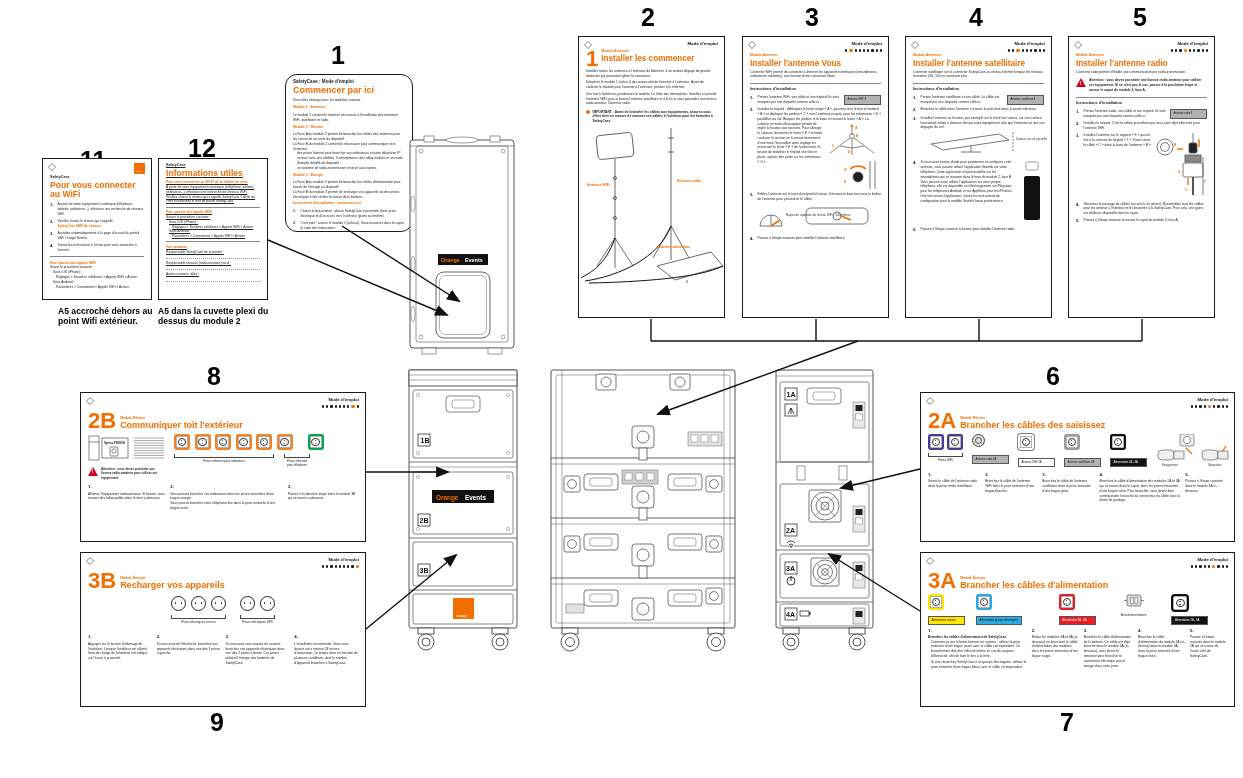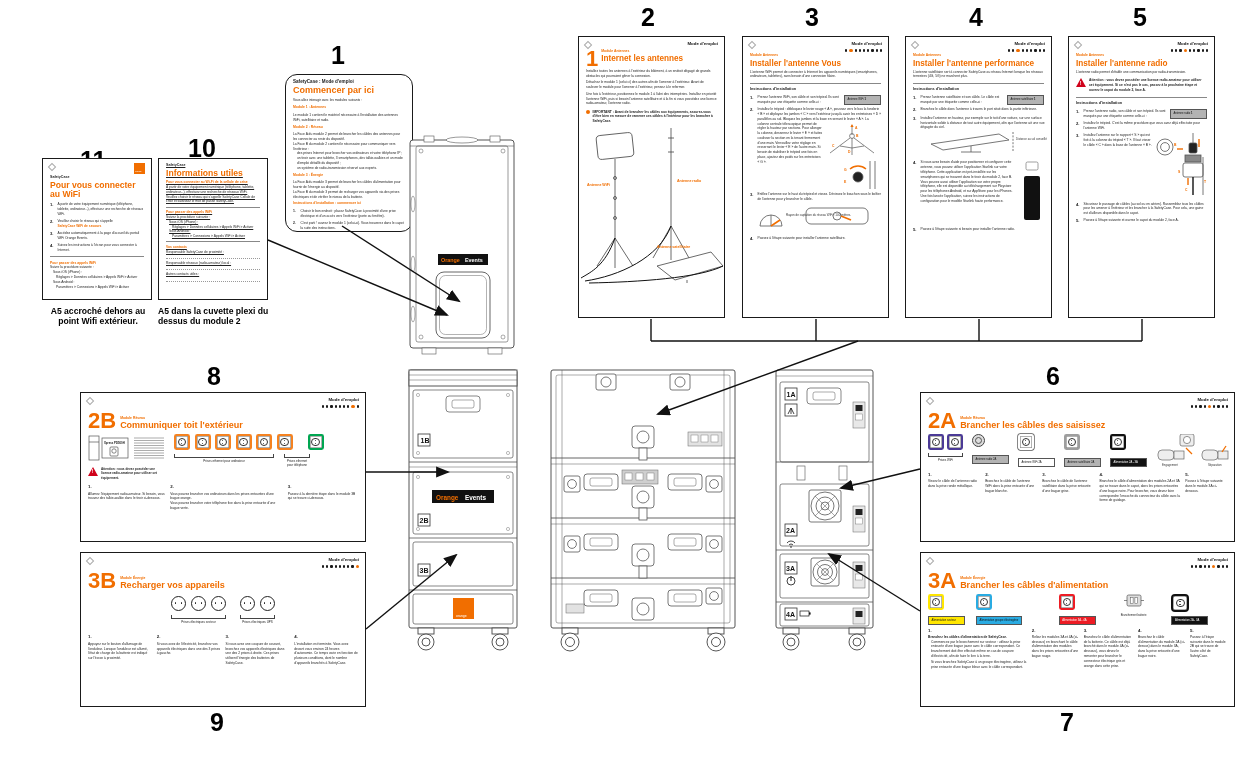--- a/index.html
+++ b/index.html
@@ -61,21 +61,21 @@
 
 <div class="bignum" style="left:331px;top:43px;">1</div>
 <div class="bignum" style="left:641px;top:5px;">2</div>
 <div class="bignum" style="left:805px;top:5px;">3</div>
 <div class="bignum" style="left:969px;top:5px;">4</div>
 <div class="bignum" style="left:1133px;top:5px;">5</div>
 <div class="bignum" style="left:1046px;top:364px;">6</div>
 <div class="bignum" style="left:1060px;top:710px;">7</div>
 <div class="bignum" style="left:207px;top:364px;">8</div>
 <div class="bignum" style="left:210px;top:710px;">9</div>
-<div class="bignum" style="left:188px;top:136px;">10</div>
+<div class="bignum" style="left:188px;top:136px;">12</div>
 <div class="bignum" style="left:80px;top:148px;">11</div>
 
 <div class="card" style="left:285px;top:74px;width:128px;height:158px;border-radius:12px;">
   <div class="pad" style="padding-top:4px;">
     <div style="font-weight:bold;font-size:4.6px;">SafetyCase : Mode d'emploi</div>
     <div class="ctitle" style="font-size:9px;">Commencer par ici</div>
     <div>Vous allez interagir avec les modules suivants :</div>
     <div class="step">
         <span class="modlbl">Module 1 : Antennes</span>
       </div>
@@ -136,21 +136,21 @@
       </div>
     <div class="hr"></div>
     <div class="modlbl">Pour passer des appels WiFi</div>
     <div>Suivre la procédure suivante :</div>
     <div style="padding-left:3px;">Sous iOS (iPhone) :</div>
     <div style="padding-left:6px;">Réglages &gt; Données cellulaires &gt; Appels WiFi &gt; Activer</div>
     <div style="padding-left:3px;">Sous Android :</div>
     <div style="padding-left:6px;">Paramètres &gt; Connexions &gt; Appels WiFi &gt; Activer</div>
   </div>
 </div>
-<div class="a5cap" style="left:42px;top:306px;width:112px;text-align:center;">A5 accroché dehors au point Wifi extérieur.</div>
+<div class="a5cap" style="left:58px;top:306px;width:112px;">A5 accroché dehors au point Wifi extérieur.</div>
 
 <div class="card" style="left:158px;top:158px;width:110px;height:142px;">
   <div class="pad" style="padding-top:4px;text-decoration:underline;">
     <div style="font-weight:bold;font-size:3.6px;">SafetyCase</div>
     <div class="ctitle" style="font-size:8.6px;">Informations utiles</div>
     <div class="modlbl">Pour vous connecter au Wi-Fi de la cellule de crise</div>
     <div>À partir de votre équipement numérique (téléphone, tablette, ordinateur...), effectuez une recherche de réseaux WiFi.</div>
     <div>Veuillez choisir le réseau qui s'appelle SafetyCase Cellule de crise et saisissez le mot de passe SafetyCase.</div>
     <div class="hr" style="margin:2.5px 0;"></div>
     <div class="modlbl">Pour passer des appels WiFi</div>
@@ -173,21 +173,21 @@
 
 <div class="card" style="left:578px;top:36px;width:147px;height:282px;">
   <div class="chead">
     <span class="compass"></span>
     <div class="mode">Mode d'emploi</div>
   </div>
   <div class="pad" style="display:flex;gap:3px;align-items:flex-start;">
     <div class="bigcode">1</div>
     <div>
       <div class="modlbl">Module Antennes</div>
-      <div class="ctitle">Internet les antennes</div>
+      <div class="ctitle">Installer les commencer</div>
     </div>
   </div>
   <div class="pad">
     <div>Installez toutes les antennes à l'extérieur du bâtiment, à un endroit dégagé de grands obstacles qui pourraient gêner la connexion.</div>
     <div style="margin-top:2px;">Détachez le module 1 (celui ci) des autres afin de l'amener à l'extérieur. Avant de soulever le module pour l'amener à l'extérieur, pensez à le refermer.</div>
     <div style="margin-top:2px;">Une fois à l'extérieur, positionnez le module 1 à l'abri des intempéries. Installez en priorité l'antenne WiFi, puis si besoin l'antenne satellitaire et à la fin si vous possédez une licence radio-amateur, l'antenne radio.</div>
     <div class="step" style="margin-top:3.5px;">
       <span style="width:4px;height:4px;border-radius:50%;background:var(--o);flex:none;margin-top:0.5px;"></span>
       <span class="st" style="font-weight:bold;">IMPORTANT : Avant de brancher les câbles aux équipements, assurez-vous d'être bien en mesure de ramener ces câbles à l'intérieur pour les brancher à SafetyCase.</span>
     </div>
@@ -329,21 +329,21 @@
           <i></i>
           <i></i>
           <i></i>
           <i></i>
           <i></i>
         </div>
     </div>
   </div>
   <div class="pad">
     <div class="modlbl">Module Antennes</div>
-    <div class="ctitle">Installer l'antenne performance</div>
+    <div class="ctitle">Installer l'antenne satellitaire</div>
     <div>L'antenne satellitaire sert à connecter SafetyCase au réseau Internet lorsque les réseaux terrestres (4G, 5G) ne marchent plus.</div>
     <div class="hr"></div>
     <div class="subh">Instructions d'installation</div>
     <div class="step">
         <span class="sn">1.</span>
       <span class="st">Prenez l'antenne satellitaire et son câble. Le câble est marqué par une étiquette comme celle-ci :</span>
       <span class="tagbox"><span>Antenne satellitaire</span> <b>1</b></span>
     </div>
     <div class="step">
         <span class="sn">2.</span>

